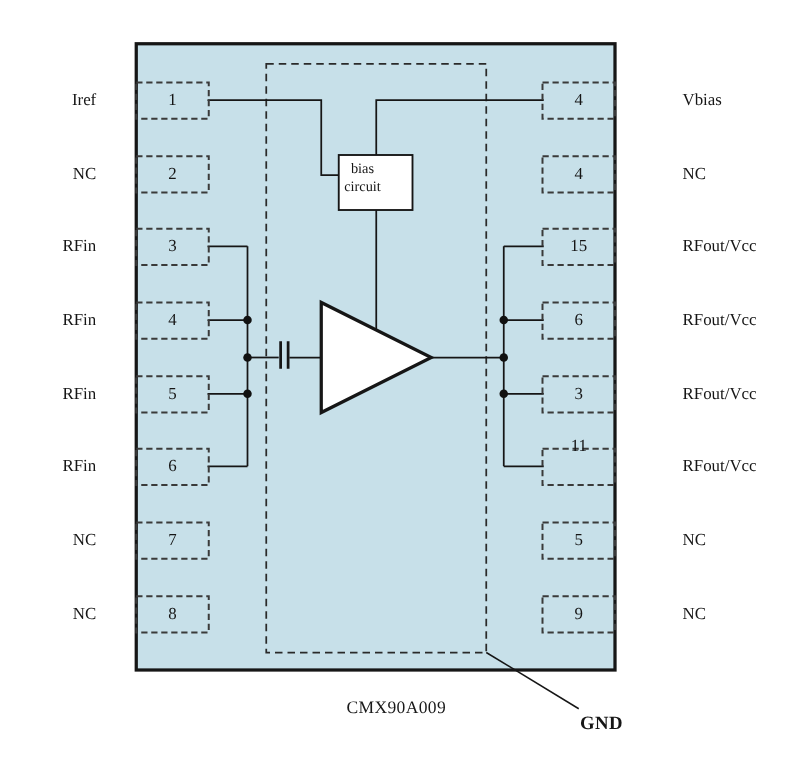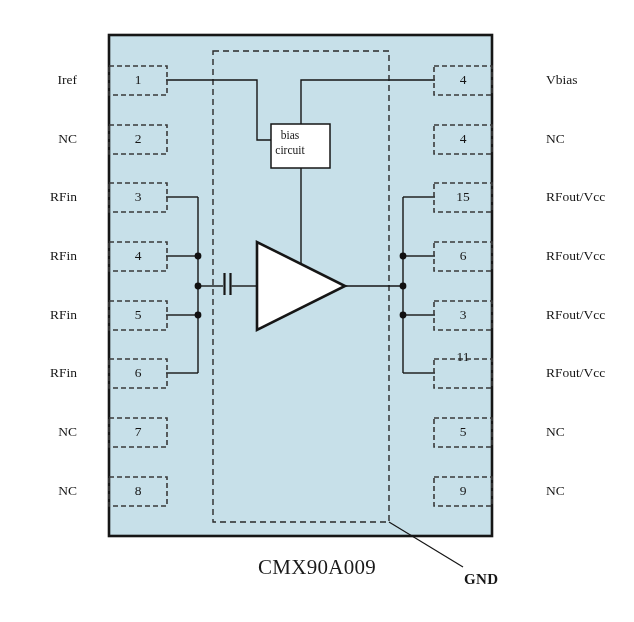--- a/index.html
+++ b/index.html
@@ -17,21 +17,21 @@
   .pin-label-right{left:518px;width:112px;text-align:left;margin-left:28px;}
   .pin-number{width:58px;text-align:center;}
   .pin-number.left{left:109px;}
   .pin-number.right{left:434px;}
   .bias-text{
     left:271px;width:38px;top:128px;height:40px;
     font-size:11.5px;line-height:15px;text-align:center;
   }
   .part-number{
     left:232px;top:558px;width:170px;text-align:center;
-    font-size:21px;letter-spacing:0.3px;color:#1a1a1a;
+    font-size:14px;letter-spacing:0.3px;color:#1a1a1a;
   }
   .gnd-label{
     left:464px;top:570px;width:60px;
     font-size:15px;font-weight:600;letter-spacing:0.4px;
   }
 </style>
 </head>
 <body>
 
 <div id="stage">

